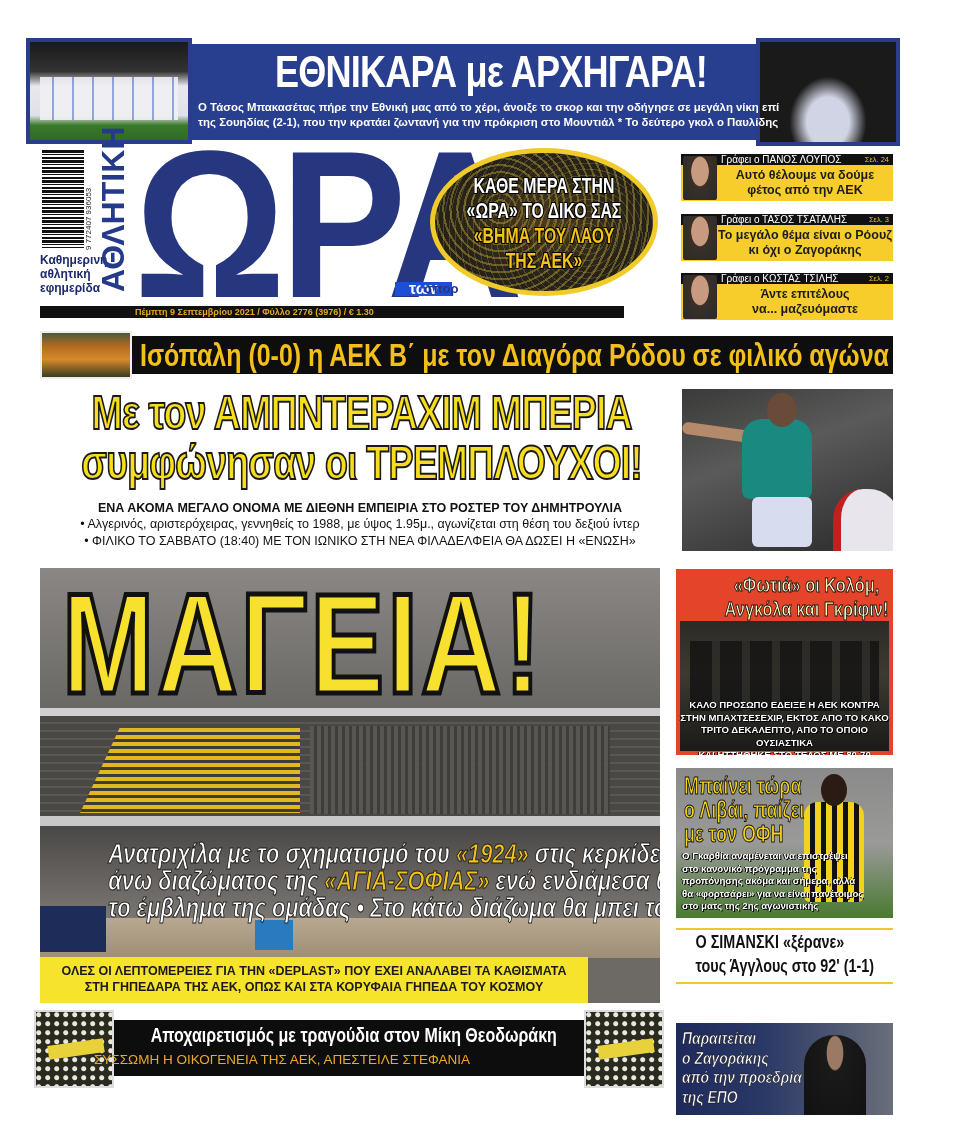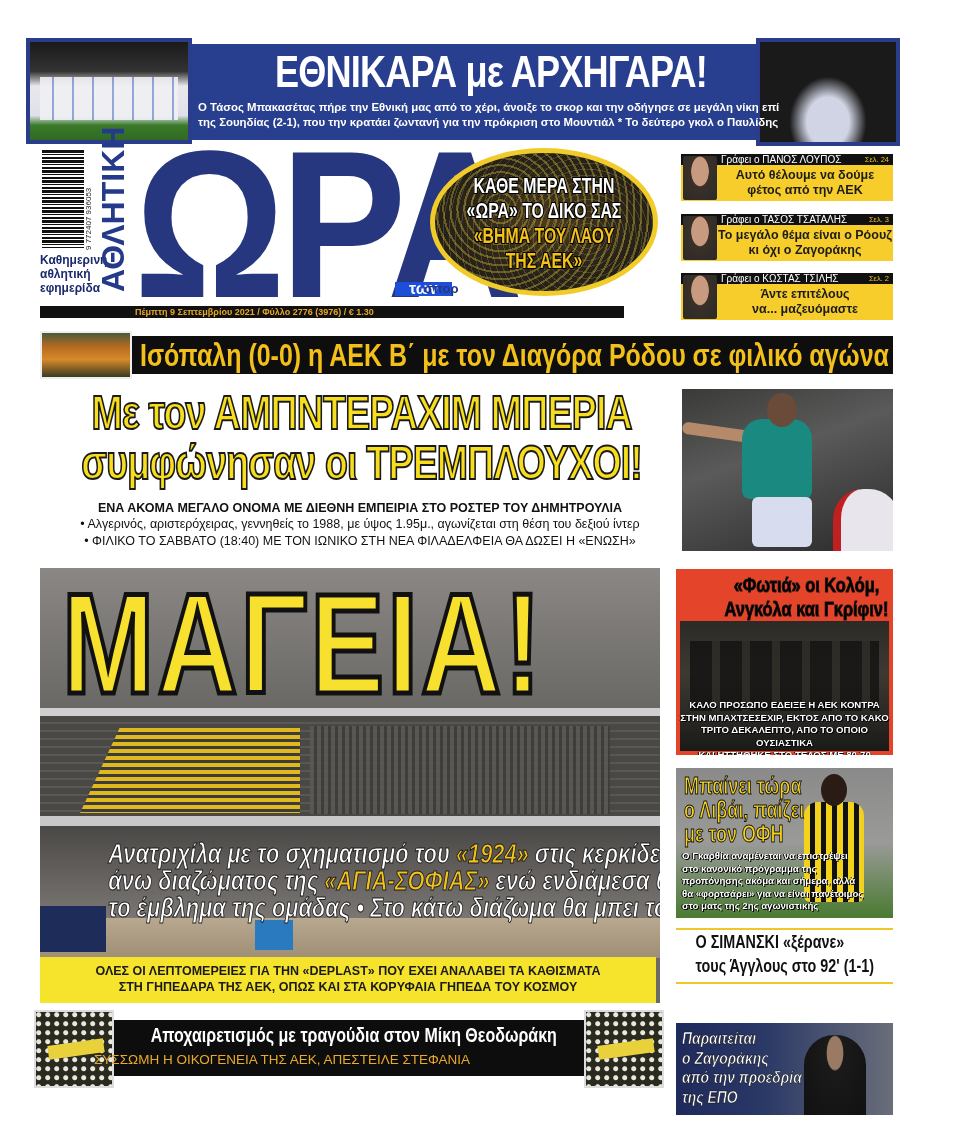--- a/index.html
+++ b/index.html
@@ -65,27 +65,27 @@
   #mageia .seats-grey { position: absolute; left: 270px; top: 158px; width: 300px; height: 88px; background: repeating-linear-gradient(90deg,#5a5854 0 4px,#3e3c38 4px 7px); opacity: .9; }
   #mageia .deck { position: absolute; left: 0; top: 248px; width: 100%; height: 10px; background: #c8c8c8; }
   #mageia .lower { position: absolute; left: 0; top: 258px; width: 100%; height: 120px; background: linear-gradient(180deg,#4a4846 0%,#6a6663 50%,#8a8580 100%); }
   #mageia .ground { position: absolute; left: 0; top: 350px; width: 100%; height: 40px; background: linear-gradient(180deg,#b8a890 0%,#9e8e76 100%); }
   #mageia .container-blue { position: absolute; left: 0; top: 338px; width: 66px; height: 46px; background: #1e2c5a; }
   #mageia .toilets { position: absolute; left: 215px; top: 352px; width: 38px; height: 30px; background: #2a7ac0; }
   #mageia-title { position: absolute; left: 22px; top: 12px; font-size: 142px; font-weight: 900; line-height: 128px; color: #f7e12e; -webkit-text-stroke: 5px #111; letter-spacing: 4px; white-space: nowrap; transform: scaleX(0.78); transform-origin: left top; }
   #mageia-caption { position: absolute; left: 0; top: 272px; width: 620px; text-align: center; color: #fff; font-size: 28px; font-weight: 700; font-style: italic; line-height: 27px; -webkit-text-stroke: 1px #1a1a1a; white-space: nowrap; }
   #mageia-caption .line { display: block; transform: scaleX(0.78); transform-origin: center top; }
   #mageia-caption .y { color: #f4c21c; }
-  #deplast { position: absolute; left: 0; top: 389px; width: 616px; height: 46px; background: #f6e32c; color: #1a1a1a; font-size: 12.5px; font-weight: 700; text-align: center; line-height: 16px; padding-top: 6px; }
+  #deplast { position: absolute; left: 0; top: 389px; width: 548px; height: 46px; background: #f6e32c; color: #1a1a1a; font-size: 12.5px; font-weight: 700; text-align: center; line-height: 16px; padding-top: 6px; }
 
   
   #fotia { position: absolute; left: 676px; top: 569px; width: 217px; height: 186px; background: #e4442a; overflow: hidden; }
   #fotia .photo { position: absolute; left: 4px; top: 52px; width: 209px; height: 130px; background: linear-gradient(180deg,#2c2a26 0%,#3e3a32 40%,#1a1a18 100%); }
   #fotia .photo::before { content: ""; position: absolute; left: 10px; top: 20px; right: 10px; height: 70px; background: repeating-linear-gradient(90deg,#111 0 22px,#2a2a26 22px 30px); opacity: .8; }
-  #fotia .title { position: absolute; left: 0; top: 4px; width: 261px; text-align: center; color: #000000; font-size: 21px; font-weight: 900; line-height: 24px; -webkit-text-stroke: 1px #111; white-space: nowrap; }
+  #fotia .title { position: absolute; left: 0; top: 4px; width: 261px; text-align: center; color: #fef9c3; font-size: 21px; font-weight: 900; line-height: 24px; -webkit-text-stroke: 1px #111; white-space: nowrap; }
   #fotia .title span { display: block; transform: scaleX(0.78); transform-origin: center top; }
   #fotia .text { position: absolute; left: 4px; top: 130px; width: 209px; text-align: center; color: #fff; font-size: 9.6px; font-weight: 700; line-height: 12.5px; text-shadow: 1px 1px 0 #000, -1px 0 0 #000; }
 
   #livai { position: absolute; left: 676px; top: 768px; width: 217px; height: 150px; background: linear-gradient(180deg,#8a8a8a 0%,#9a9a98 50%,#4a7a30 100%); overflow: hidden; }
   #livai .player { position: absolute; left: 128px; top: 34px; width: 60px; height: 100px; background: repeating-linear-gradient(90deg,#f2d21a 0 6px,#111 6px 11px); border-radius: 14px 14px 6px 6px; }
   #livai .head { position: absolute; left: 145px; top: 6px; width: 26px; height: 32px; background: #2a1c14; border-radius: 50%; }
   #livai .title { position: absolute; left: 8px; top: 6px; color: #f5d31c; font-size: 23px; font-weight: 900; line-height: 24px; -webkit-text-stroke: 1px #111; white-space: nowrap; transform: scaleX(0.78); transform-origin: left top; }
   #livai .text { position: absolute; left: 6px; top: 82px; color: #fff; font-size: 9.6px; font-weight: 700; line-height: 12.5px; text-shadow: 1px 1px 0 #000, -1px 0 0 #000; white-space: nowrap; }
 
   #simanski { position: absolute; left: 676px; top: 928px; width: 217px; height: 56px; border-top: 2px solid #f0c72a; border-bottom: 2px solid #f0c72a; text-align: left; }

